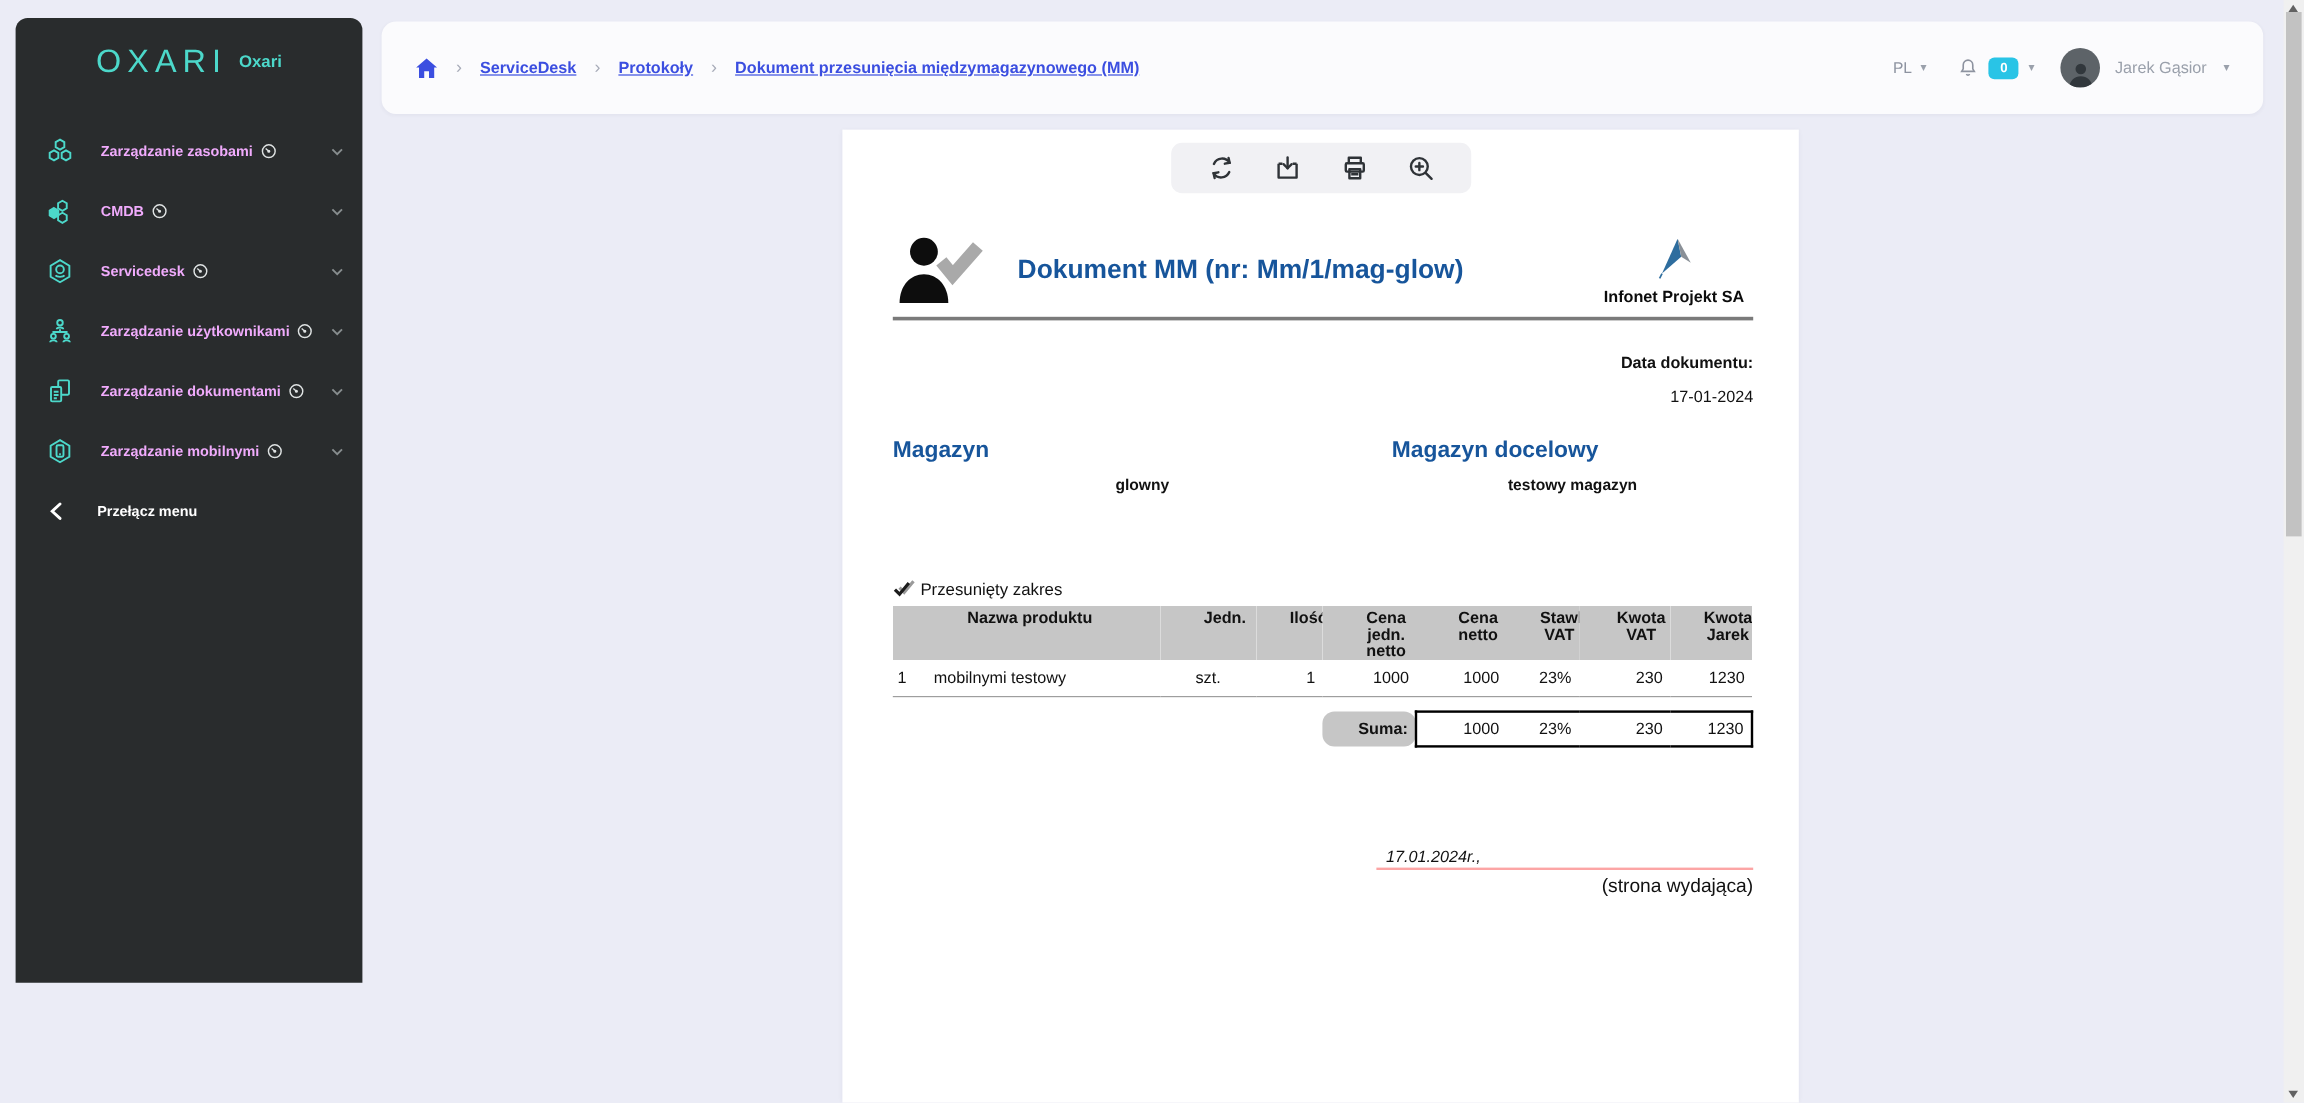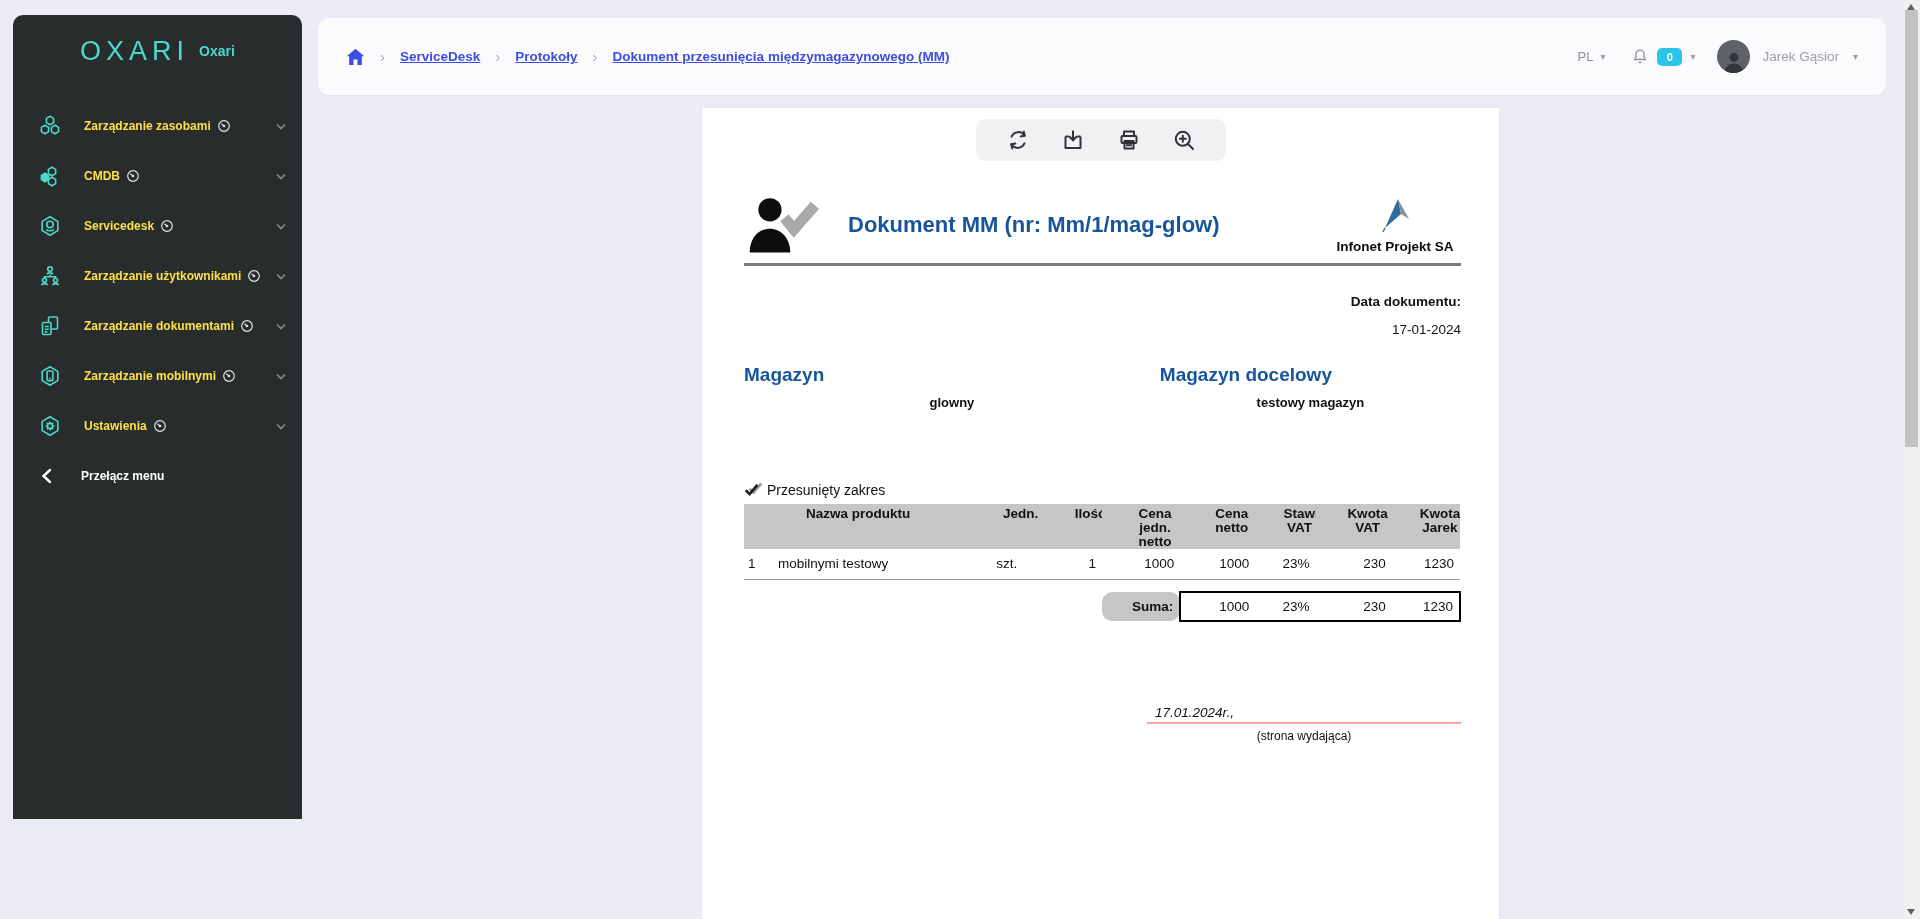--- a/index.html
+++ b/index.html
@@ -17,21 +17,21 @@
   .logo-row { height:72px; display:flex; align-items:center; justify-content:center; gap:10px; cursor:pointer; }
   .logo-main { color:#4cd8ca; font-size:27px; font-weight:400; letter-spacing:5px; }
   .logo-sub  { color:#4cd8ca; font-size:14px; font-weight:700; }
   .menu { margin-top:14px; }
   .menu-item {
     height:50px; display:flex; align-items:center; padding:0 16px 0 25px;
     cursor:pointer; position:relative;
   }
   .menu-item .mi-icon { width:24px; height:24px; flex:0 0 24px; }
   .menu-item .mi-label {
-    color:#fde047; font-size:12px; font-weight:700; margin-left:22px;
+    color:#f0abfc; font-size:12px; font-weight:700; margin-left:22px;
     white-space:nowrap;
   }
   .menu-item .mi-gauge { margin-left:6px; }
   .menu-item .mi-caret { margin-left:auto; }
   .menu-toggle { height:50px; display:flex; align-items:center; padding:0 16px 0 28px; cursor:pointer; }
   .menu-toggle .mt-label { color:#ffffff; font-size:12px; font-weight:700; margin-left:29px; }
 
   
   .topbar {
     position:absolute; left:318px; top:18px; width:1568px; height:77px;
@@ -107,21 +107,21 @@
   tr.data-row td { border-bottom:1px solid #9e9e9e; }
   tr.spacer-row td { height:13px; border:none; background:none; }
   tr.sum-row td { height:29px;border-radius:10px; }
   td.sum-label { background:#c6c6c6; font-weight:700; text-align:right; padding-right:6px; }
   td.sum-v { border-top:2px solid #000; border-bottom:2px solid #000; }
   td.sum-first { border-left:2px solid #000; }
   td.sum-last { border-right:2px solid #000; }
 
   .signature { width:314px; margin-left:auto; margin-top:83px; }
   .sig-date { font-size:13.5px; font-style:italic; padding:0 0 2px 8px; border-bottom:2px solid #fca5a5; }
-  .sig-caption { text-align:center; font-size:12px; margin-top:5px; }
+  .sig-caption { text-align:right; font-size:16px; margin-top:5px; }
 
   
   .scrollbar { position:absolute; right:0; top:0; width:17px; height:919px; background:#f0f0f0; }
   .sb-thumb { position:absolute; left:2px; top:10px; width:13px; height:437px; background:#c2c2c2; cursor:pointer; }
   .sb-arrow { position:absolute; left:4px; width:0; height:0; border-left:4.5px solid transparent; border-right:4.5px solid transparent; cursor:pointer; }
   .sb-up { top:4px; border-bottom:6px solid #616161; }
   .sb-down { bottom:4px; border-top:6px solid #616161; }
 </style>
 </head>
 <body>
@@ -232,36 +232,20 @@
       <svg class="mi-gauge" width="14" height="14" viewBox="0 0 14 14" fill="none" stroke="#dfe3e3" stroke-width="1.2">
         <circle cx="7" cy="7" r="5.3"></circle>
           <path d="M7 7L4.4 4.8"></path>
           <circle cx="7" cy="7" r="0.7" fill="#dfe3e3"></circle>
       </svg>
       <svg class="mi-caret" width="10" height="7" viewBox="0 0 10 7" fill="none" stroke="#878d8e" stroke-width="1.6">
           <polyline points="1,1.5 5,5.5 9,1.5"></polyline>
         </svg>
     </div>
 
-    <div class="menu-item">
-      <svg class="mi-icon" viewBox="0 0 24 24" fill="none" stroke="#4cd8ca" stroke-width="1.6">
-        <polygon points="12,2.8 19.8,7.4 19.8,16.6 12,21.2 4.2,16.6 4.2,7.4"></polygon>
-        <circle cx="12" cy="12" r="2.6"></circle>
-        <path d="M12 7.6v1.6M12 14.8v1.6M7.6 12h1.6M14.8 12h1.6M8.9 8.9l1.1 1.1M14 14l1.1 1.1M15.1 8.9L14 10M10 14l-1.1 1.1"></path>
-      </svg>
-      <span class="mi-label">Ustawienia</span>
-      <svg class="mi-gauge" width="14" height="14" viewBox="0 0 14 14" fill="none" stroke="#dfe3e3" stroke-width="1.2">
-        <circle cx="7" cy="7" r="5.3"></circle>
-          <path d="M7 7L4.4 4.8"></path>
-          <circle cx="7" cy="7" r="0.7" fill="#dfe3e3"></circle>
-      </svg>
-      <svg class="mi-caret" width="10" height="7" viewBox="0 0 10 7" fill="none" stroke="#878d8e" stroke-width="1.6">
-          <polyline points="1,1.5 5,5.5 9,1.5"></polyline>
-        </svg>
-    </div>
 
     <div class="menu-toggle">
       <svg width="11" height="16" viewBox="0 0 11 16" fill="none" stroke="#ffffff" stroke-width="2.4" stroke-linecap="round">
           <polyline points="9,2 2.5,8 9,14"></polyline>
         </svg>
       <span class="mt-label">Przełącz menu</span>
     </div>
   </nav>
 </aside>
 

